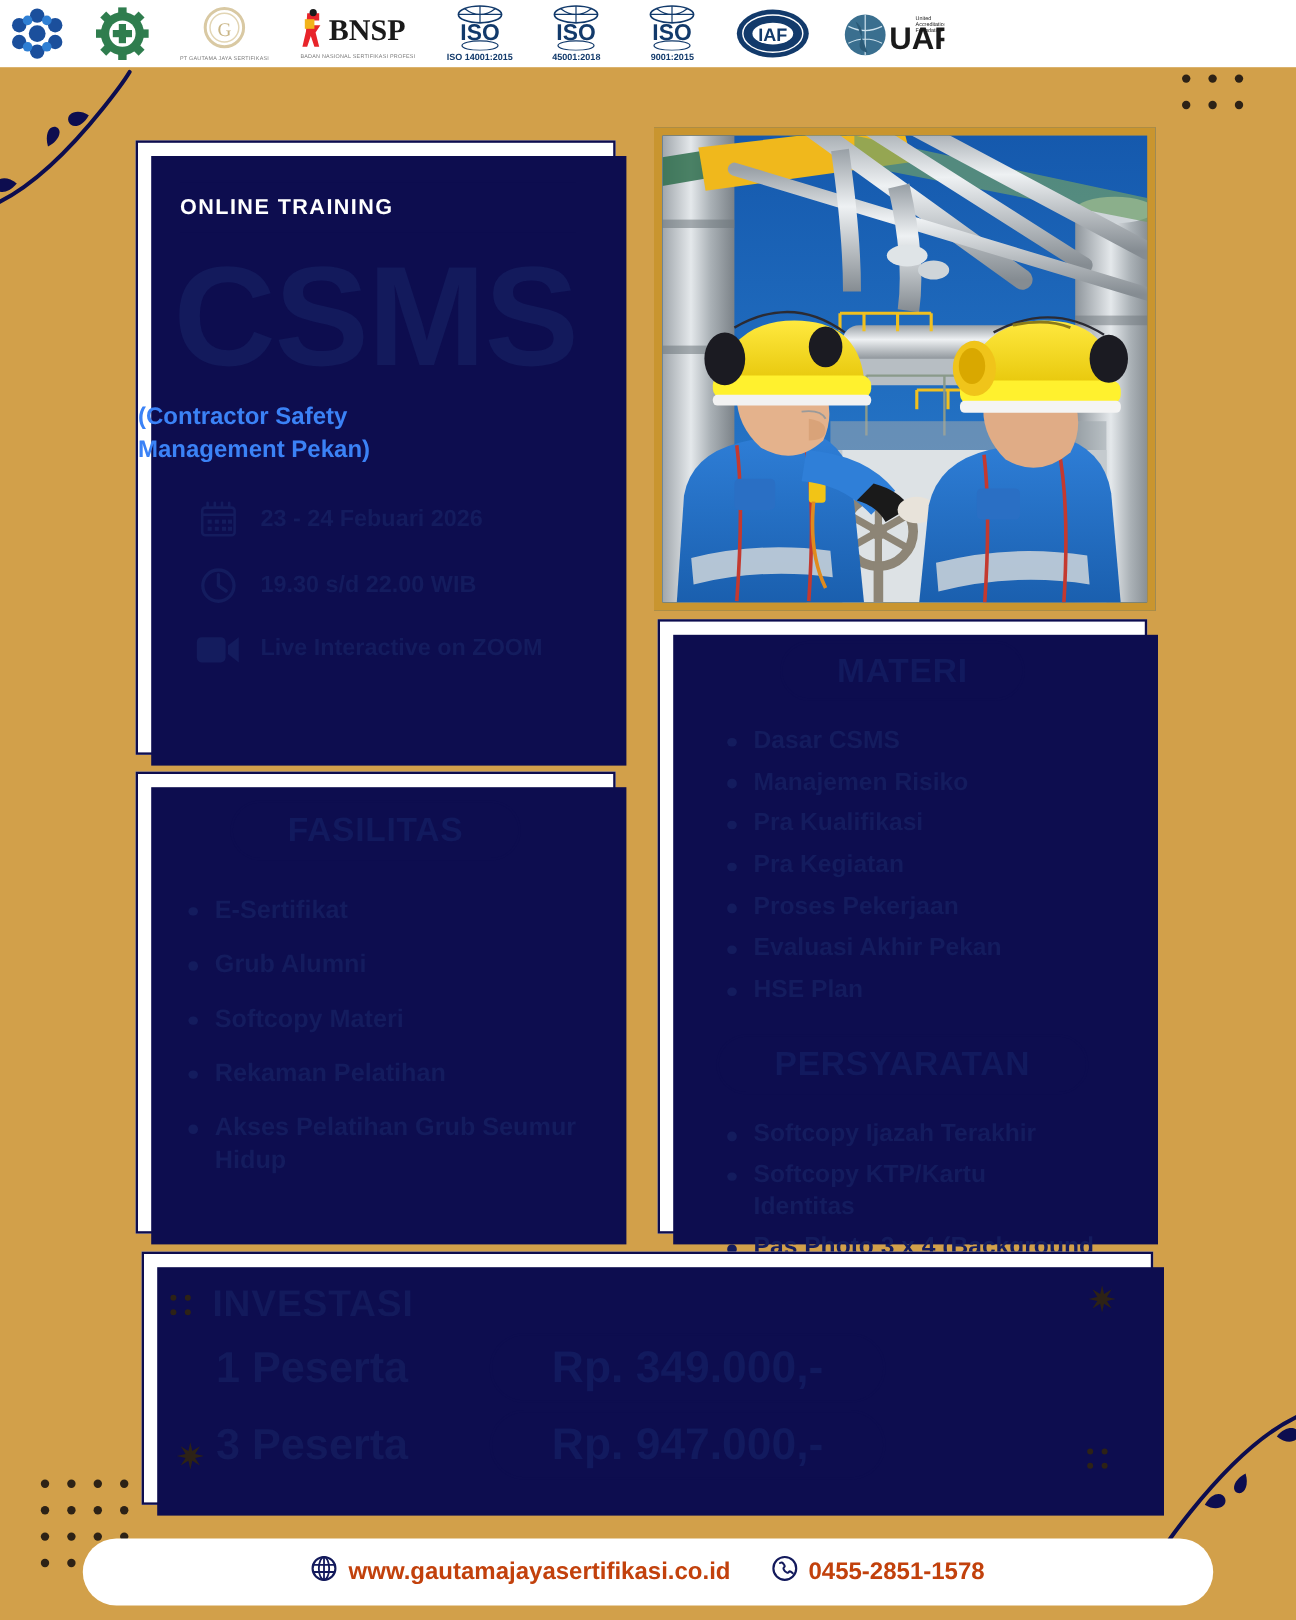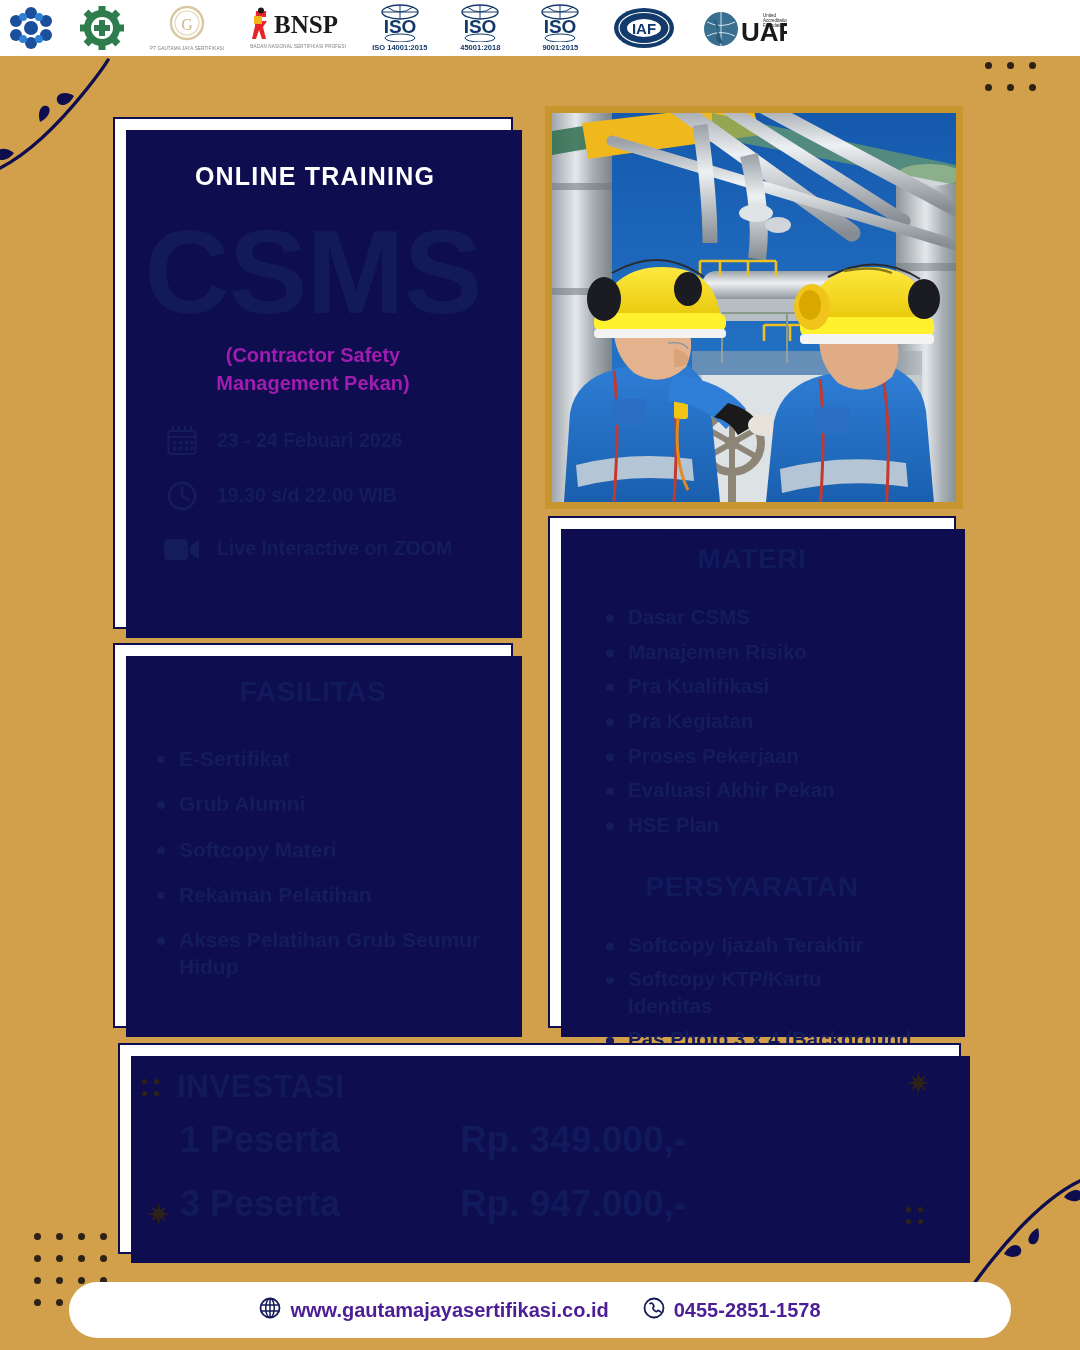--- a/index.html
+++ b/index.html
@@ -35,30 +35,30 @@
   
   .card{ position:absolute; background:#ffffff; border:2px solid #0d0d4f; z-index:4; }
   .card::after{
     content:""; position:absolute; right:-11px; bottom:-11px; top:11px; left:11px;
     background:#0d0d4f; z-index:-1;
   }
 
   
   #hero{ left:113px; top:117px; width:400px; height:512px; }
   .ot-banner{
-    background:#0d0d4f; color:#fff; font-weight:bold; font-size:25px;
-    letter-spacing:1.2px; text-align:center; padding:10px 0 11px;
+    background:#0d0d4f; color:#fff; font-weight:bold; font-size:18px;
+    letter-spacing:1.2px; padding:10px 0 11px;
     margin:33px 31px 0 35px;
   }
   .csms{
     color:#131a5c; font-weight:bold; font-size:118px; letter-spacing:-1px;
     text-align:center; line-height:1.06; margin-top:8px;
   }
   .csms-sub{
-    color:#a21caf; font-weight:bold; font-size:20px; text-align:center;
+    color:#3b82f6; font-weight:bold; font-size:20px; 
     line-height:1.42; margin-top:6px;
   }
   .infolist{ margin:26px 0 0 48px; }
   .inforow{ display:flex; align-items:center; gap:16px; margin-bottom:21px; }
   .inforow .txt{ color:#141c5e; font-weight:bold; font-size:19.5px; line-height:1.28; }
   .ico{ width:38px; flex:0 0 38px; display:flex; align-items:center; justify-content:center; }
 
   
   #photo{
     position:absolute; left:545px; top:106px; width:418px; height:403px;
@@ -108,21 +108,21 @@
   .ast-r{ right:28px; top:24px; }
   .ast-l{ left:26px; bottom:22px; }
   .dot4-br{ position:absolute; right:36px; bottom:28px; }
 
   
   #footer{
     position:absolute; left:69px; bottom:12px; width:942px; height:56px;
     background:#fff; border-radius:28px; display:flex; align-items:center;
     justify-content:center; gap:34px; z-index:6;
   }
-  .fitem{ display:flex; align-items:center; gap:9px; color:#4c1d95; font-weight:bold; font-size:20px; }
+  .fitem{ display:flex; align-items:center; gap:9px; color:#c2410c; font-weight:bold; font-size:20px; }
 </style>
 </head>
 <body>
 
 <div class="logobar">
 
   <div class="logo">
     <svg width="46" height="44" viewBox="0 0 46 44">
       <g fill="#1b4f9c">
         <circle cx="23" cy="7" r="6"></circle>

